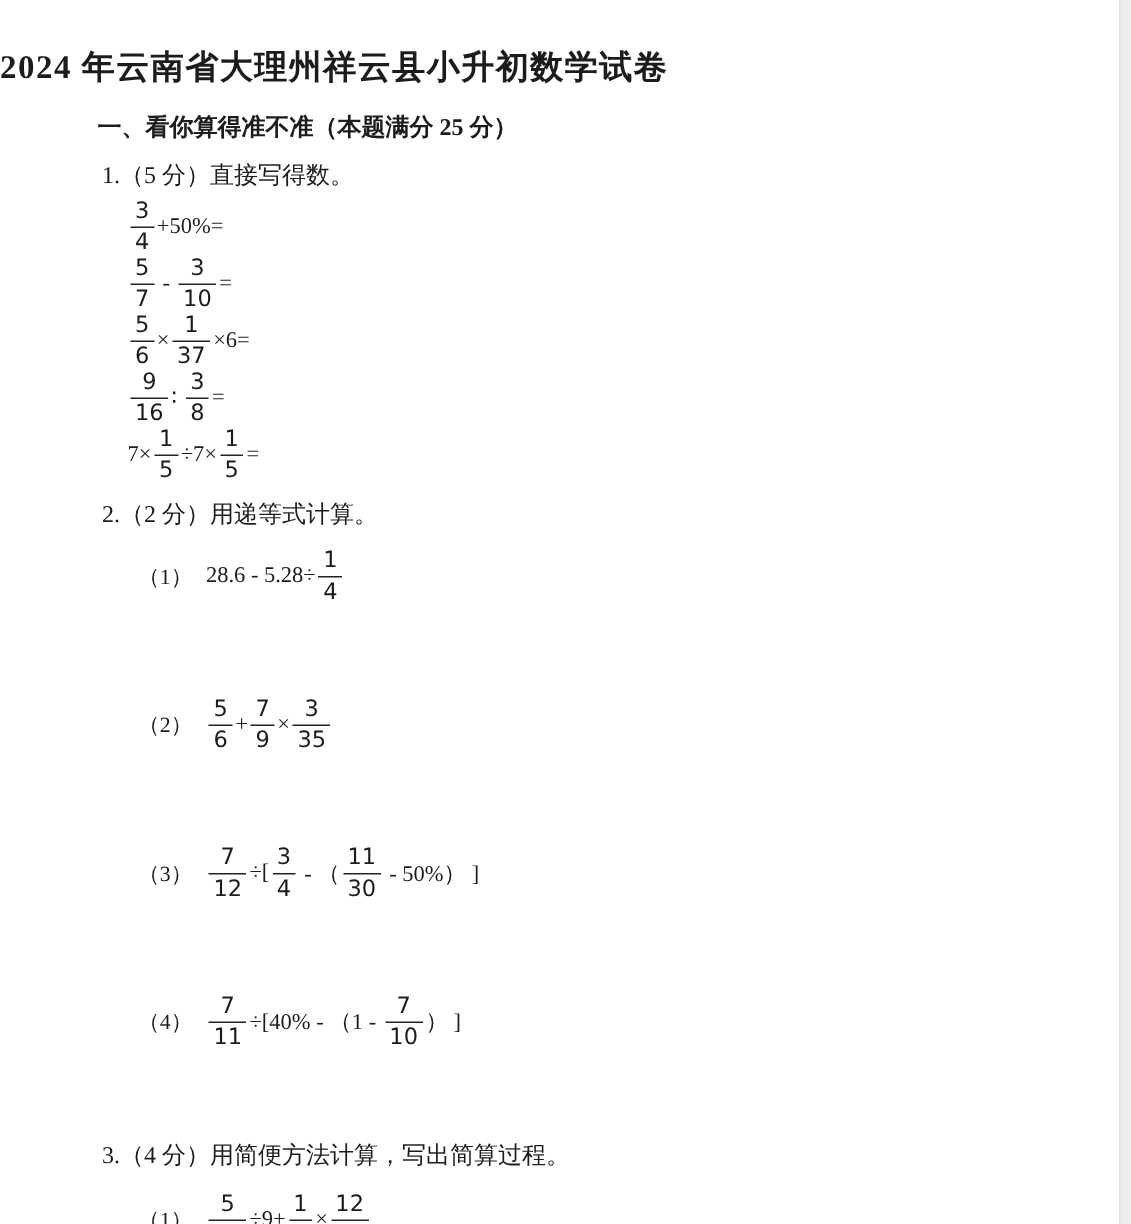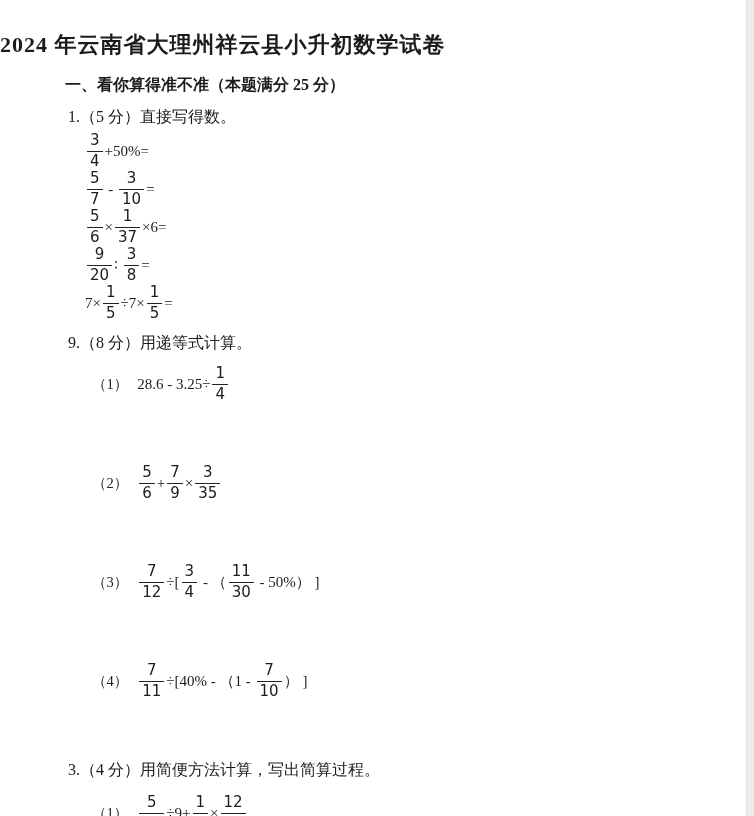--- a/index.html
+++ b/index.html
@@ -137,21 +137,21 @@
       <span class="op">×</span>
       <span class="frac">
         <span class="num">1</span>
         <span class="den">37</span>
       </span>
       <span class="op">×6=</span>
     </div>
   <div class="expr-row">
       <span class="frac">
         <span class="num">9</span>
-        <span class="den">20</span>
+        <span class="den">16</span>
       </span>
       <span class="op">∶ </span>
       <span class="frac">
         <span class="num">3</span>
         <span class="den">8</span>
       </span>
       <span class="op">=</span>
     </div>
   <div class="expr-row">
       <span class="op">7×</span>
@@ -161,27 +161,27 @@
       </span>
       <span class="op">÷7×</span>
       <span class="frac">
         <span class="num">1</span>
         <span class="den">5</span>
       </span>
       <span class="op">=</span>
     </div>
 </div>
 
-<div class="q-label">9.（8 分）用递等式计算。</div>
+<div class="q-label">2.（2 分）用递等式计算。</div>
 
 <div class="q2-list">
   <div class="sub-item">
     <span class="item-index">（1）</span>
     <span class="expr-row">
-        <span class="op">28.6 - 3.25÷</span>
+        <span class="op">28.6 - 5.28÷</span>
         <span class="frac">
           <span class="num">1</span>
           <span class="den">4</span>
         </span>
       </span>
   </div>
   <div class="sub-item">
     <span class="item-index">（2）</span>
     <span class="expr-row">
         <span class="frac">

